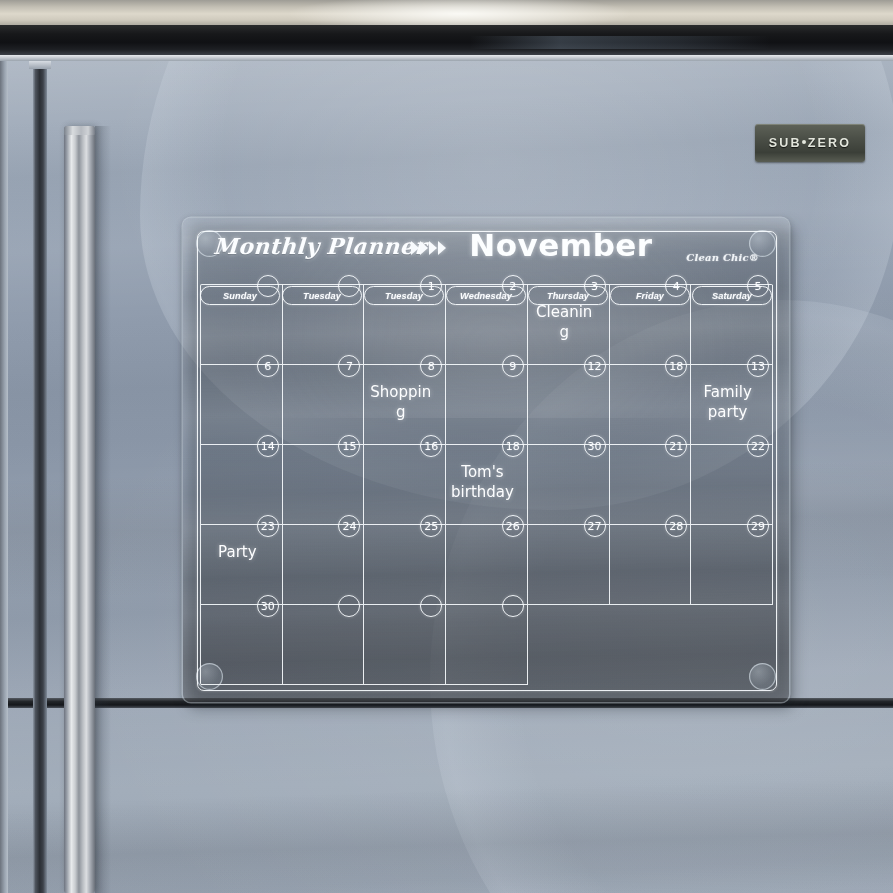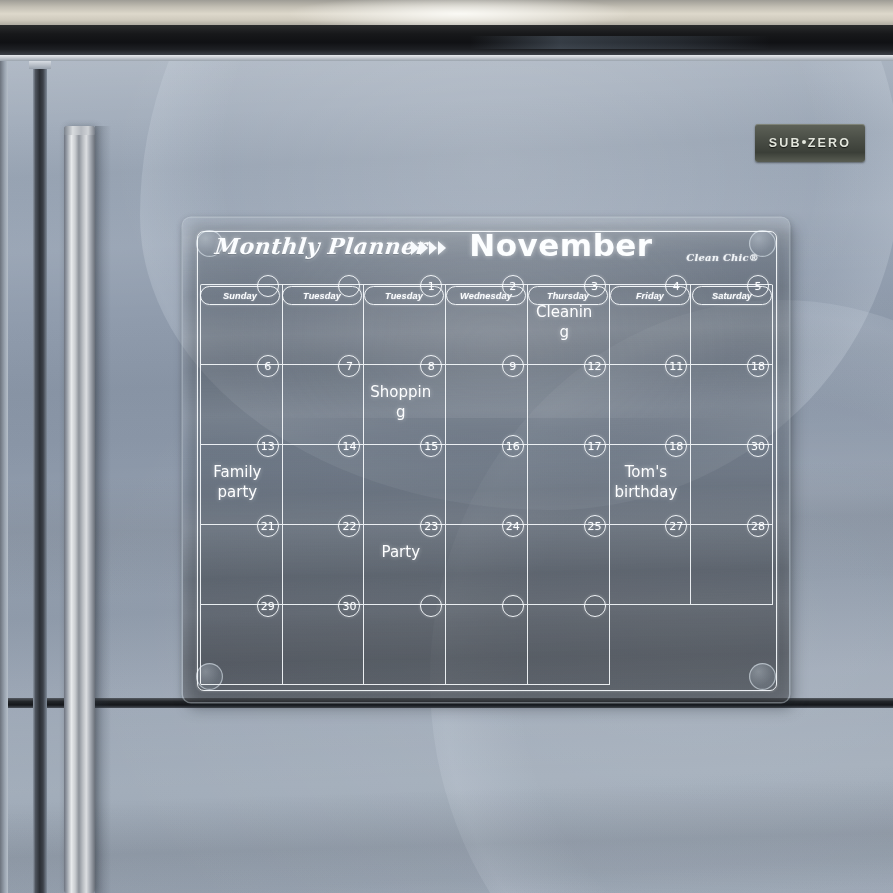--- a/index.html
+++ b/index.html
@@ -532,42 +532,36 @@
             <div class="daynum">8</div>
             <div class="note">Shopping</div>
           </div>
           <div class="cell">
             <div class="daynum">9</div>
           </div>
           <div class="cell">
             <div class="daynum">12</div>
           </div>
           <div class="cell">
-            <div class="daynum">11</div>
-          </div>
-          <div class="cell">
             <div class="daynum">18</div>
           </div>
           <div class="cell">
             <div class="daynum">13</div>
             <div class="note">Family party</div>
           </div>
           <div class="cell">
             <div class="daynum">14</div>
           </div>
           <div class="cell">
             <div class="daynum">15</div>
           </div>
           <div class="cell">
             <div class="daynum">16</div>
           </div>
           <div class="cell">
-            <div class="daynum">17</div>
-          </div>
-          <div class="cell">
             <div class="daynum">18</div>
             <div class="note">Tom's birthday</div>
           </div>
           <div class="cell">
             <div class="daynum">30</div>
           </div>
           <div class="cell">
             <div class="daynum">21</div>
           </div>
           <div class="cell">
@@ -577,20 +571,23 @@
             <div class="daynum">23</div>
             <div class="note">Party</div>
           </div>
           <div class="cell">
             <div class="daynum">24</div>
           </div>
           <div class="cell">
             <div class="daynum">25</div>
           </div>
           <div class="cell">
+            <div class="daynum">26</div>
+          </div>
+          <div class="cell">
             <div class="daynum">27</div>
           </div>
           <div class="cell">
             <div class="daynum">28</div>
           </div>
           <div class="cell">
             <div class="daynum">29</div>
           </div>
           <div class="cell">
             <div class="daynum">30</div>

